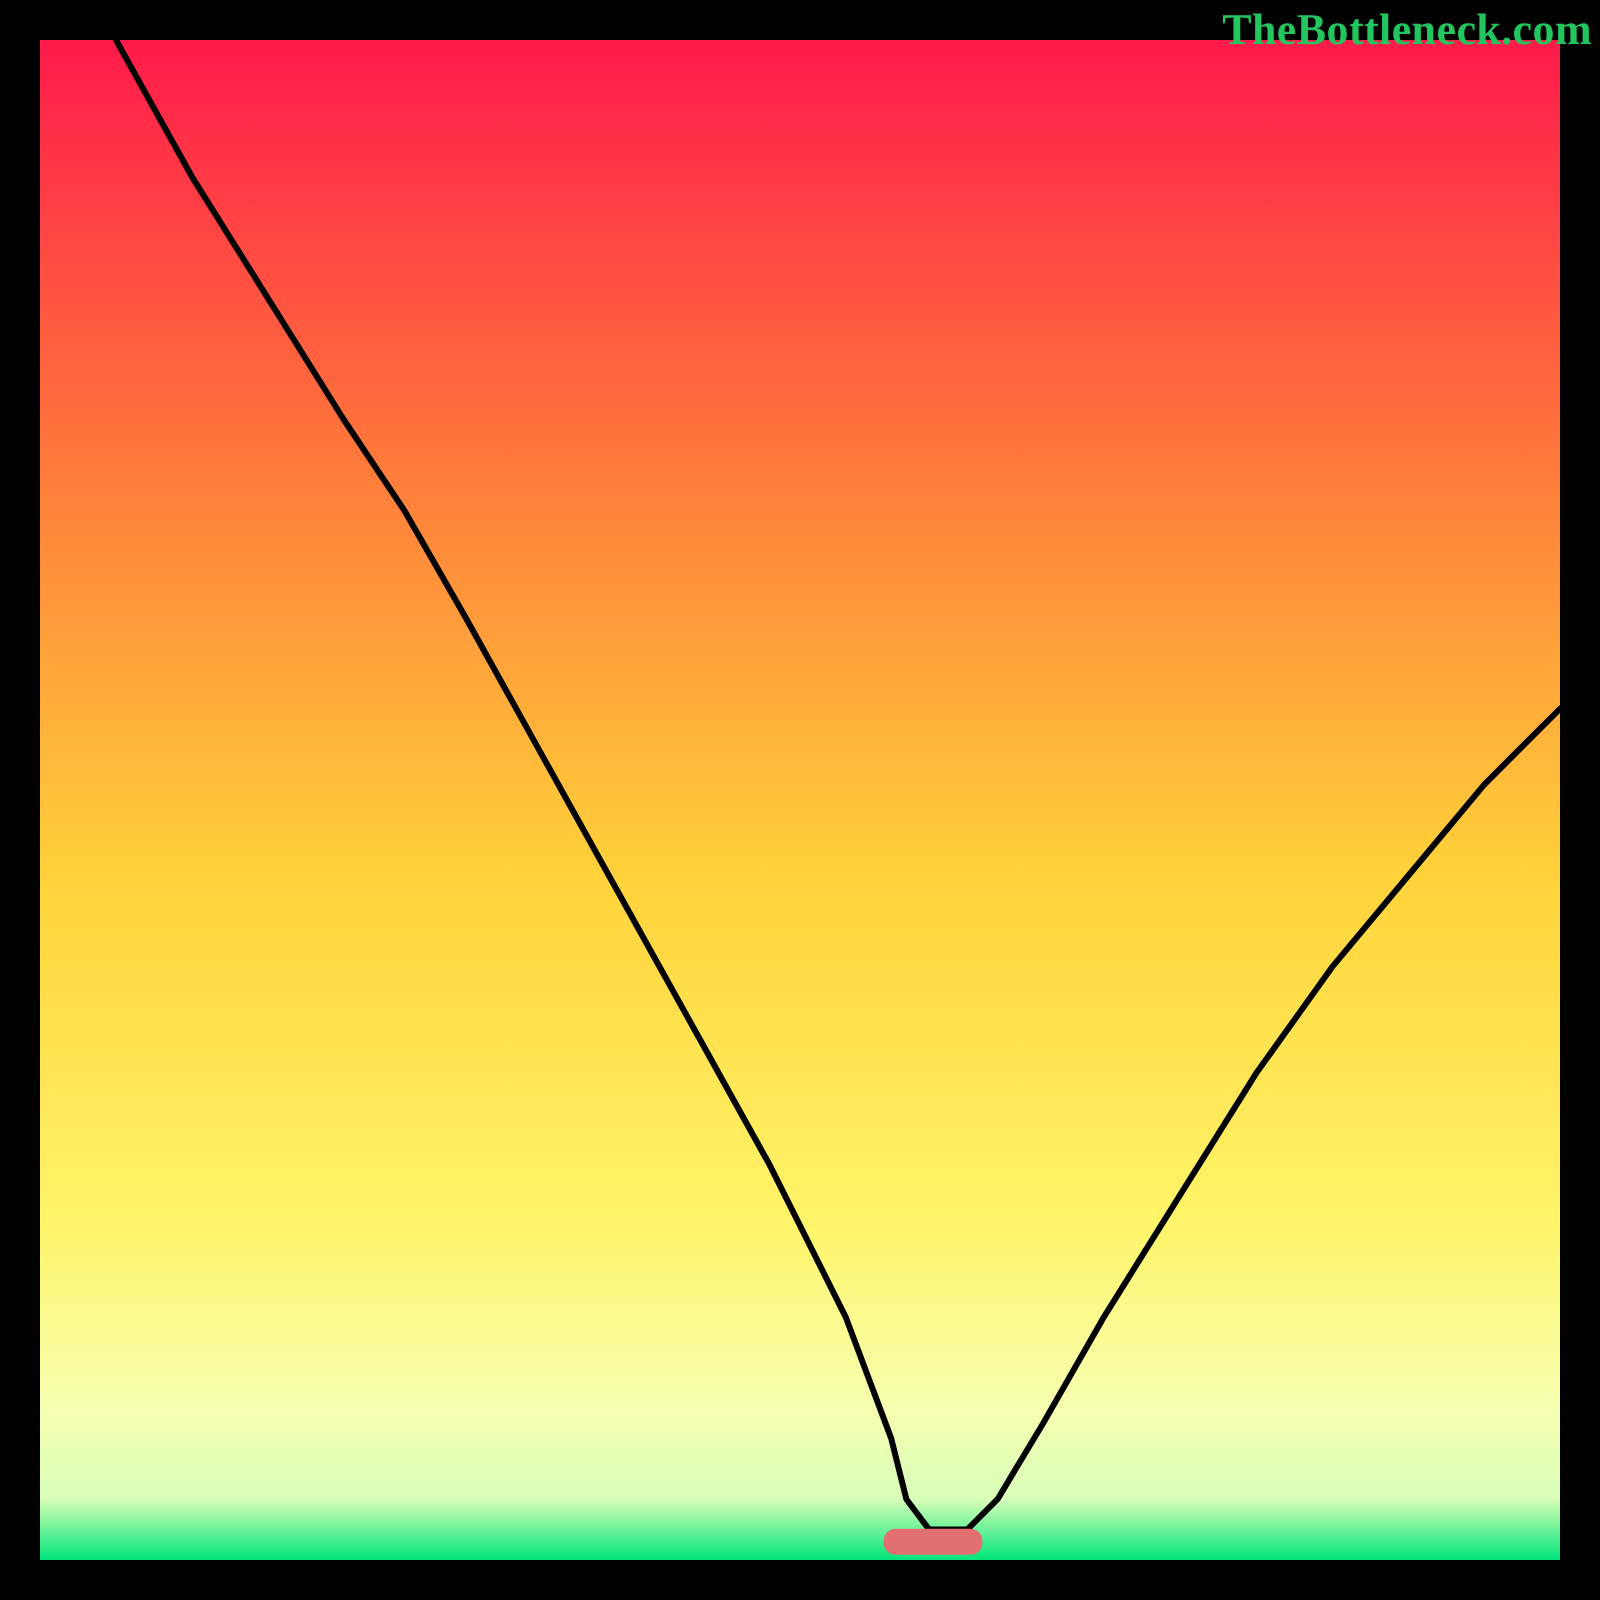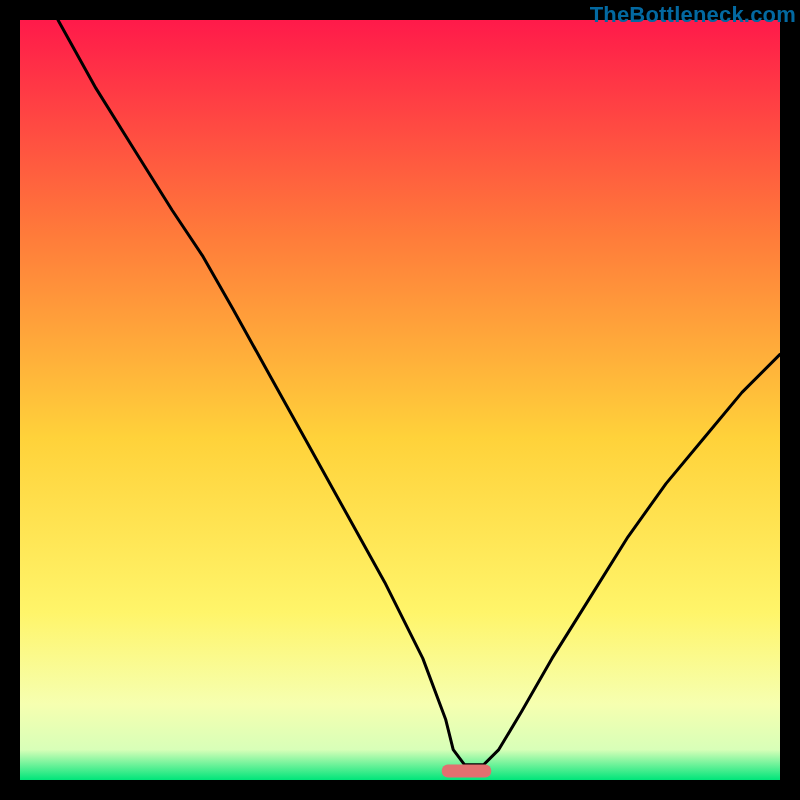--- a/index.html
+++ b/index.html
@@ -21,24 +21,24 @@
     left: 20px;
     top: 20px;
     width: 760px;
     height: 760px;
     overflow: hidden;
   }
   .watermark {
     position: absolute;
     top: 2px;
     right: 4px;
-    font-family: Liberation Sans, sans-serif;
+    font-family: Liberation Serif, serif;
     font-size: 22px;
     font-weight: bold;
-    color: #0369a1;
+    color: #22c55e;
     letter-spacing: 0.2px;
     z-index: 20;
   }
   svg {
     display: block;
   }
 </style>
 </head>
 <body>
 <div class="frame">

